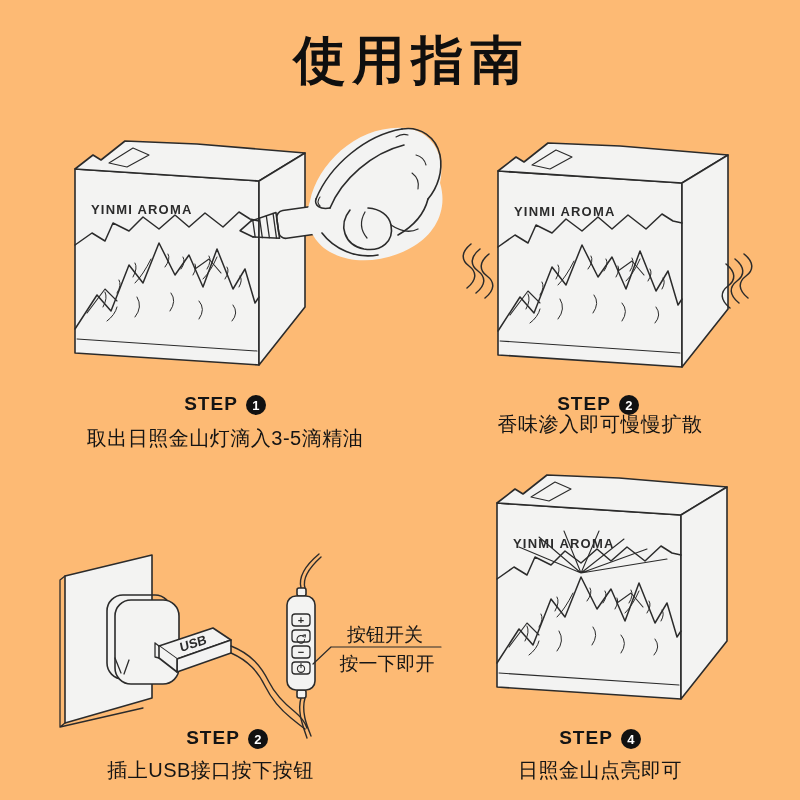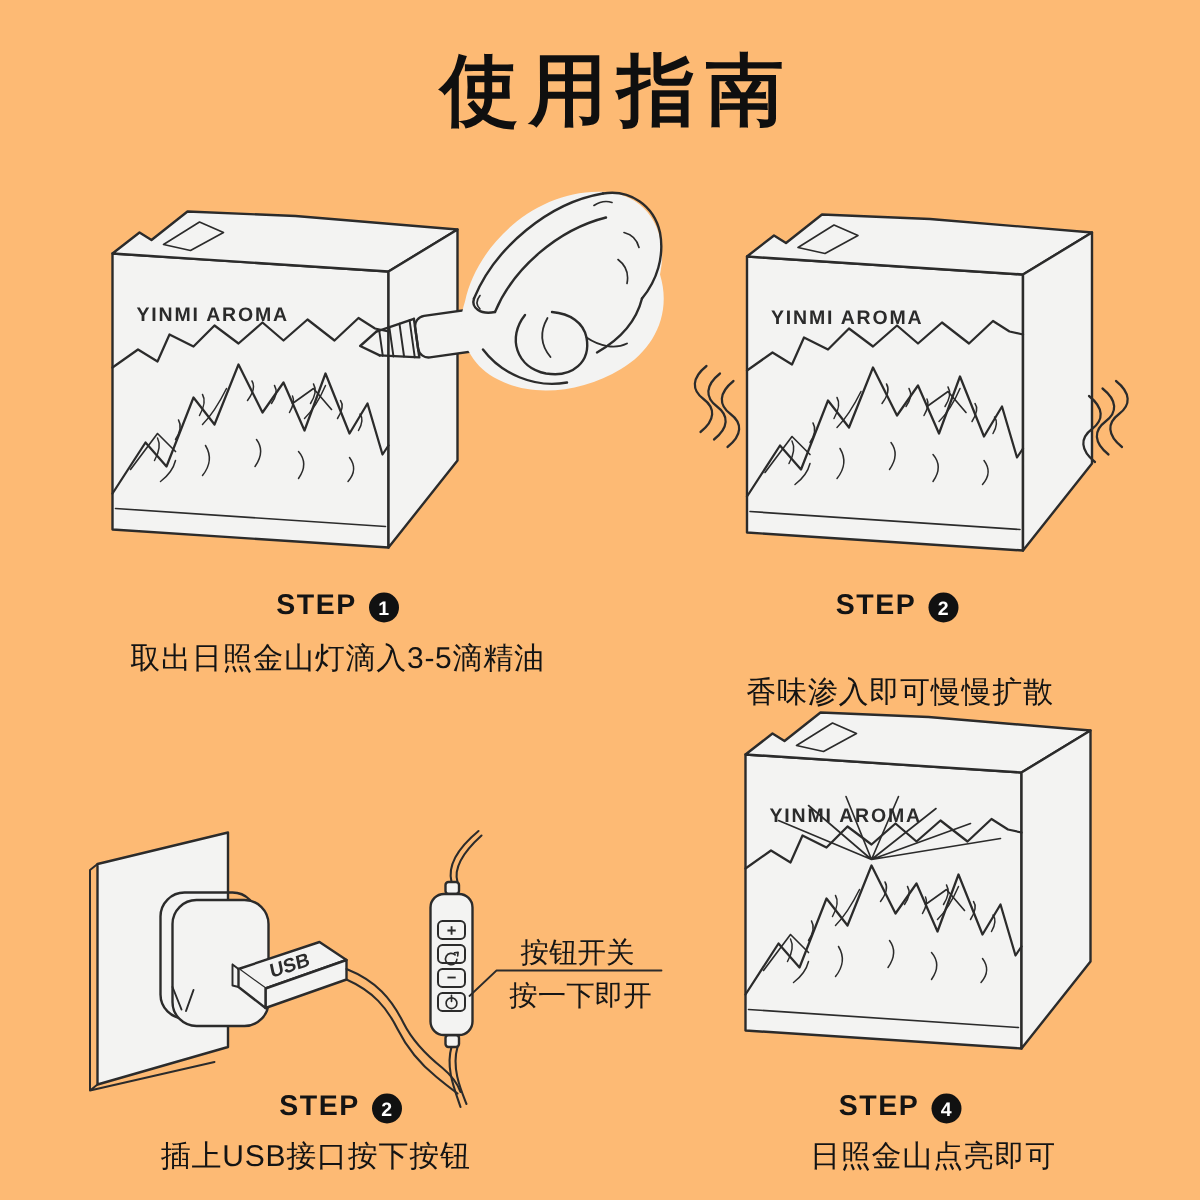--- a/index.html
+++ b/index.html
@@ -157,31 +157,31 @@
       </span>
   </div>
   <div class="step-label" style="left:443px;top:393px;width:310px">
     <span>STEP</span>
     <span class="step-badge">
         <span>2</span>
       </span>
   </div>
 
   <div class="caption" style="left:40px;top:425px;width:370px">取出日照金山灯滴入3-5滴精油</div>
-  <div class="caption" style="left:430px;top:448px;width:340px">香味渗入即可慢慢扩散</div>
+  <div class="caption" style="left:430px;top:411px;width:340px">香味渗入即可慢慢扩散</div>
 
   <div class="step-label" style="left:72px;top:727px;width:310px">
     <span>STEP</span>
     <span class="step-badge">
         <span>2</span>
       </span>
   </div>
   <div class="step-label" style="left:445px;top:727px;width:310px">
     <span>STEP</span>
     <span class="step-badge">
         <span>4</span>
       </span>
   </div>
 
   <div class="caption" style="left:28px;top:757px;width:365px">插上USB接口按下按钮</div>
-  <div class="caption" style="left:452px;top:757px;width:340px">日照金山点亮即可</div>
+  <div class="caption" style="left:430px;top:757px;width:340px">日照金山点亮即可</div>
 
 </div>
 
 </body></html>

